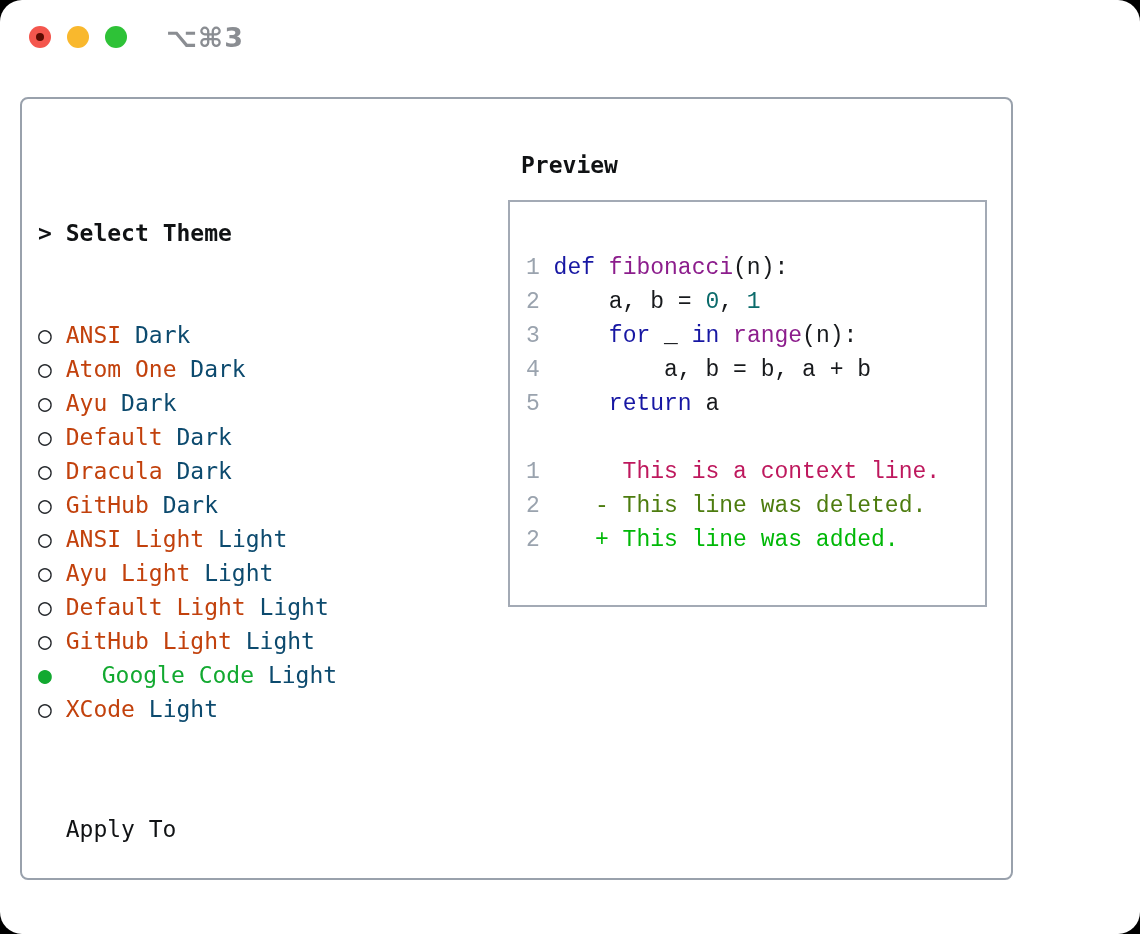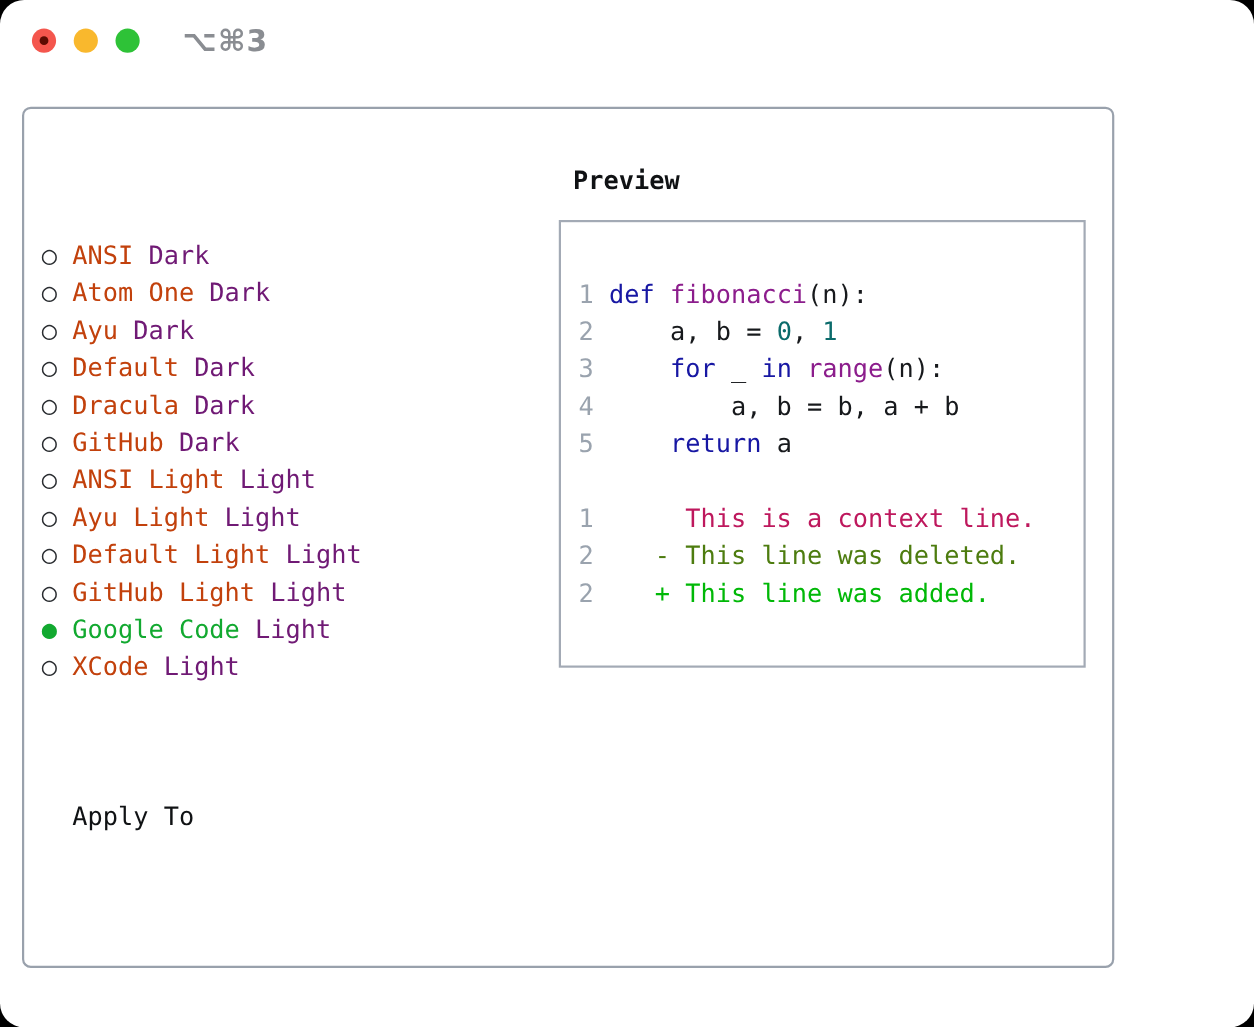--- a/index.html
+++ b/index.html
@@ -35,32 +35,33 @@
   
   .left-col{
     position:absolute;left:38px;top:148px;
     font-size:23px;line-height:34px;color:#1b1d20;white-space:pre;
   }
   .row{height:34px;}
   .hdr{font-weight:700;color:#101214;}
   .bullet{color:#2a2d31;}
   .bullet.sel{color:#12a930;}
   .name{color:#c2410c;}
-  .name.sel{color:#12a930;}
-  .variant{color:#701a75;}
-  .apply-hdr{margin-top:34px;margin-left:2ch;color:#101214;}
+  .name.sel{color:#12a930;margin-left:36px;}
+  .variant{color:#0c4a6e;}
+  .apply-hdr{margin-top:18px;margin-left:2ch;color:#101214;}
   
   .preview-hdr{
     position:absolute;left:500px;top:148px;height:34px;line-height:34px;
     font-size:23px;font-weight:700;color:#101214;white-space:pre;margin-left:21px;
   }
   .preview-box{
     position:absolute;left:508px;top:200px;width:479px;height:407px;
     border:2px solid #a3aab5;background:#fff;box-sizing:border-box;
     overflow:hidden;
+    font-family:Liberation Mono, monospace;
   }
   .code{
     position:absolute;left:16px;top:49px;
     font-size:23px;line-height:34px;white-space:pre;
   }
   .code-line{height:34px;}
   .tk-ln{color:#9aa3ae;}
   .tk-kw{color:#1717a3;}
   .tk-fn{color:#8c1d8c;}
   .tk-nm{color:#0b6b6b;}
@@ -77,20 +78,21 @@
   <div class="titlebar">
     <div class="traffic red"></div>
     <div class="traffic yellow"></div>
     <div class="traffic green"></div>
     <div class="win-title">⌥⌘3</div>
   </div>
 
   <div class="panel"></div>
 
   <div class="left-col">
+    <div class="row hdr"><span>&gt;</span> <span>Select Theme</span></div>
     <div id="theme-rows"><div class="row"><span class="bullet">○ </span><span class="name">ANSI</span><span class="variant"> Dark</span></div><div class="row"><span class="bullet">○ </span><span class="name">Atom One</span><span class="variant"> Dark</span></div><div class="row"><span class="bullet">○ </span><span class="name">Ayu</span><span class="variant"> Dark</span></div><div class="row"><span class="bullet">○ </span><span class="name">Default</span><span class="variant"> Dark</span></div><div class="row"><span class="bullet">○ </span><span class="name">Dracula</span><span class="variant"> Dark</span></div><div class="row"><span class="bullet">○ </span><span class="name">GitHub</span><span class="variant"> Dark</span></div><div class="row"><span class="bullet">○ </span><span class="name">ANSI Light</span><span class="variant"> Light</span></div><div class="row"><span class="bullet">○ </span><span class="name">Ayu Light</span><span class="variant"> Light</span></div><div class="row"><span class="bullet">○ </span><span class="name">Default Light</span><span class="variant"> Light</span></div><div class="row"><span class="bullet">○ </span><span class="name">GitHub Light</span><span class="variant"> Light</span></div><div class="row"><span class="bullet sel">● </span><span class="name sel">Google Code</span><span class="variant"> Light</span></div><div class="row"><span class="bullet">○ </span><span class="name">XCode</span><span class="variant"> Light</span></div></div>
     <div class="row apply-hdr">Apply To</div>
     <div id="apply-rows"><div class="row"></div></div>
     
   </div>
 
   <div class="preview-hdr">Preview</div>
 
   <div class="preview-box">
     <div class="code" id="code-lines"><div class="code-line"><span class="tk-ln">1 </span><span class="tk-kw">def </span><span class="tk-fn">fibonacci</span><span class="tk-pl">(n):</span></div><div class="code-line"><span class="tk-ln">2 </span><span class="tk-pl">    a, b = </span><span class="tk-nm">0</span><span class="tk-pl">, </span><span class="tk-nm">1</span></div><div class="code-line"><span class="tk-ln">3 </span><span class="tk-pl">    </span><span class="tk-kw">for</span><span class="tk-pl"> _ </span><span class="tk-kw">in</span><span class="tk-pl"> </span><span class="tk-fn">range</span><span class="tk-pl">(n):</span></div><div class="code-line"><span class="tk-ln">4 </span><span class="tk-pl">        a, b = b, a + b</span></div><div class="code-line"><span class="tk-ln">5 </span><span class="tk-pl">    </span><span class="tk-kw">return</span><span class="tk-pl"> a</span></div><div class="code-line">&nbsp;</div><div class="code-line"><span class="tk-ln">1 </span><span class="tk-cx">     This is a context line.</span></div><div class="code-line"><span class="tk-ln">2 </span><span class="tk-de">   - This line was deleted.</span></div><div class="code-line"><span class="tk-ln">2 </span><span class="tk-ad">   + This line was added.</span></div></div>

